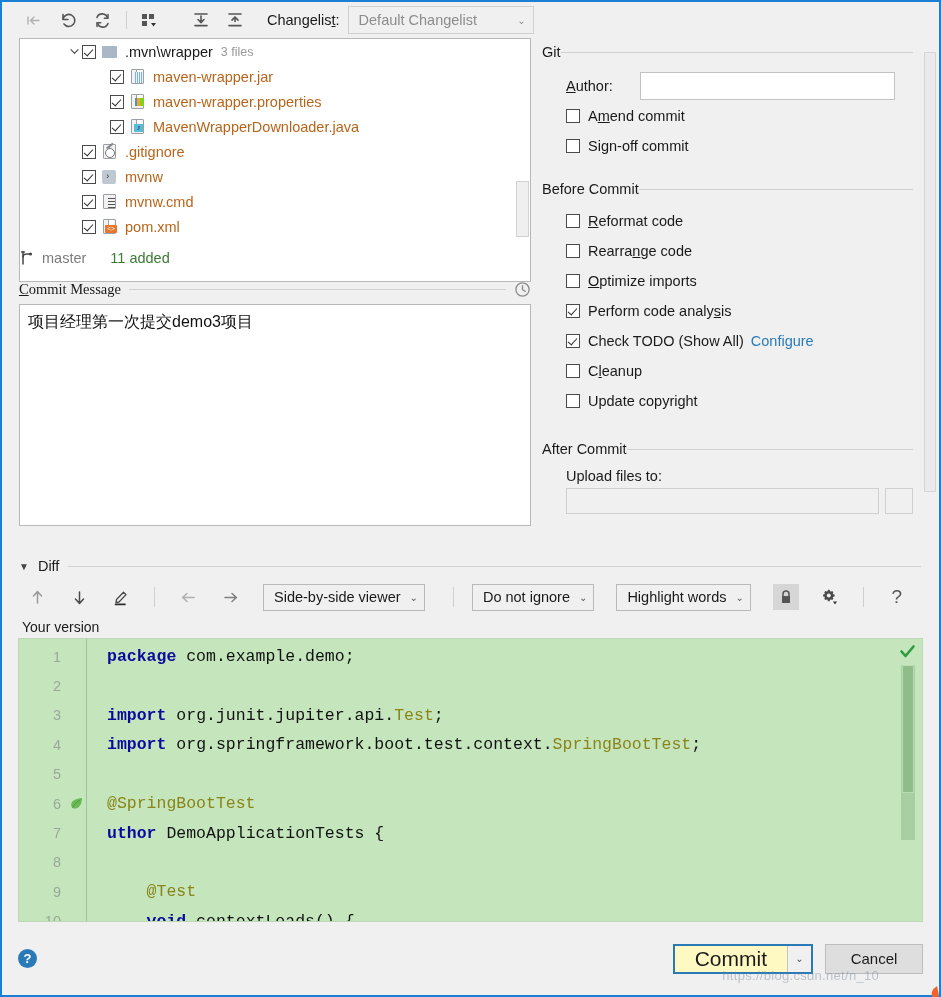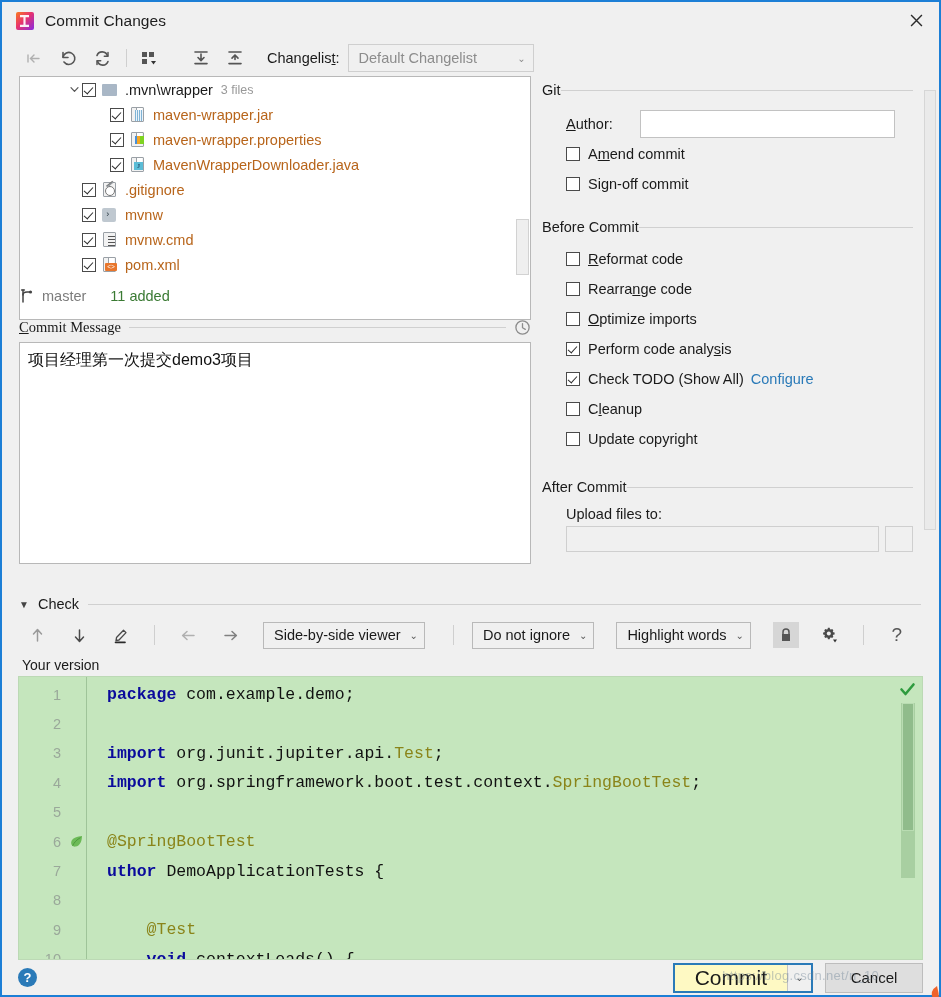--- a/index.html
+++ b/index.html
@@ -234,29 +234,20 @@
     color: rgba(110,130,150,.42); font-size: 13px; letter-spacing: .3px;
     pointer-events: none; white-space: nowrap;
   }
   .corner-mark { position: absolute; right: 0px; bottom: -4px; width: 26px; height: 26px; }
 </style>
 </head>
 <body>
 
 <div class="dialog">
 
-  <div class="titlebar">
-    <div class="app-icon"></div>
-    <div class="title-text">Commit Changes</div>
-    <div class="close-btn">
-      <svg viewBox="0 0 12 12">
-        <path d="M1 1 L11 11 M11 1 L1 11" stroke="#2b2b2b" stroke-width="1.3" fill="none"></path>
-      </svg>
-    </div>
-  </div>
 
   <div class="toolbar">
     <div class="tb-btn">
       <svg width="17" height="15" viewBox="0 0 17 15">
         <path d="M13 7.5 H5 M8 4 L4.5 7.5 L8 11" stroke="#b0b0b0" stroke-width="1.4" fill="none" stroke-linecap="round"></path>
         <path d="M2 3.5 V11.5" stroke="#b0b0b0" stroke-width="1.4"></path>
       </svg>
     </div>
     <div class="tb-btn">
       <svg width="19" height="17" viewBox="0 0 19 17">
@@ -493,21 +484,21 @@
 
       </div>
       <div class="right-scroll">
           <div class="thumb"></div>
         </div>
     </div>
   </div>
 
   <div class="diff-head">
     <span class="tri">▼</span>
-    <span class="t">Check</span>
+    <span class="t">Diff</span>
     <span class="ln"></span>
   </div>
 
   <div class="diff-toolbar">
     <div class="dt-icon">
       <svg width="15" height="17" viewBox="0 0 15 17">
         <path d="M7.5 14 V3 M3.5 7 L7.5 2.6 L11.5 7" stroke="#9a9a9a" stroke-width="1.5" fill="none" stroke-linecap="round" stroke-linejoin="round"></path>
       </svg>
     </div>
     <div class="dt-icon">

